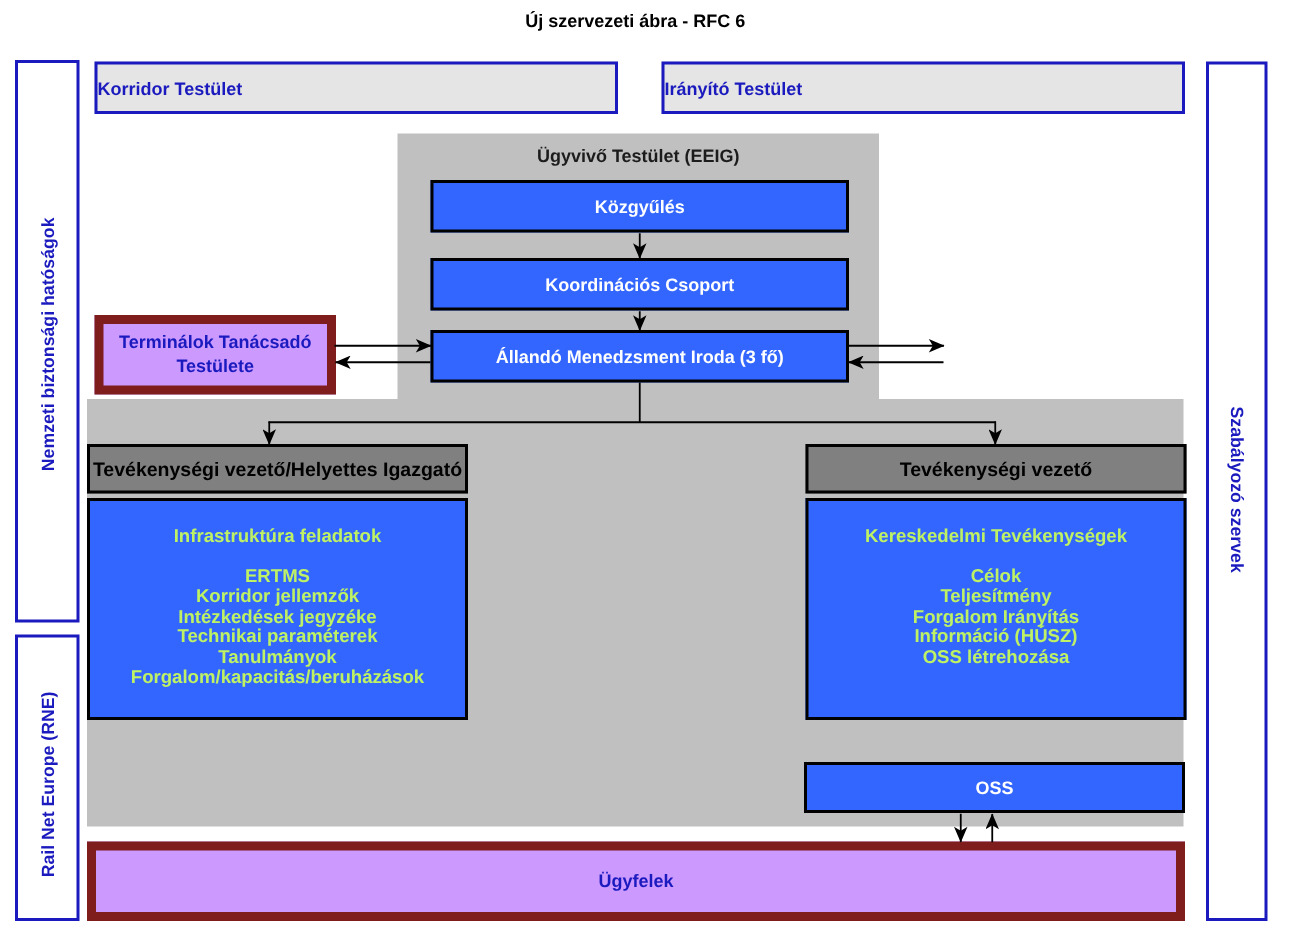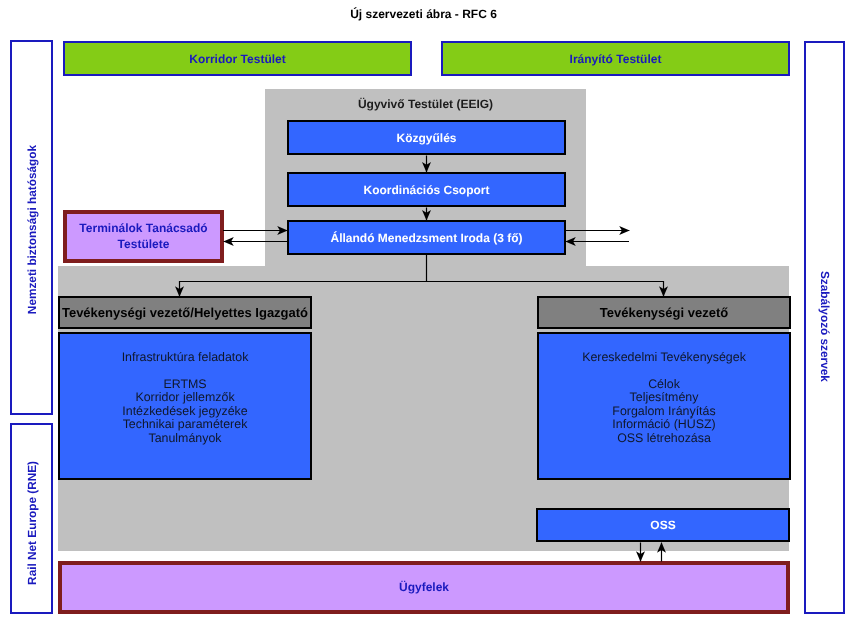--- a/index.html
+++ b/index.html
@@ -11,34 +11,34 @@
   
   .sideframe{border:2px solid #1a1abe;background:#fff;}
   .vtext{font-size:11.8px;font-weight:bold;color:#1a1abe;white-space:nowrap;
          writing-mode:vertical-rl;transform:rotate(180deg);}
   .vtext.down{transform:none;font-size:11.8px;}
   .sideframe .inner{position:absolute;left:0;top:0;right:0;bottom:0;display:flex;align-items:center;justify-content:center;}
   .sideframe .inner.o2{top:4px;}
   .sideframe .inner.o4{top:8px;}
   .sideframe .inner.om1{top:-2px;}
 
-  .topbox{border:2px solid #1a1abe;background:#84cc16;display:flex;align-items:center;justify-content:center;
+  .topbox{border:2px solid #1a1abe;background:#e5e5e5;display:flex;align-items:center;
           font-size:12px;font-weight:bold;color:#1a1abe;}
 
   .graybig{background:#c0c0c0;}
   .grayinner{background:#c0c0c0;}
   .eeighead{font-size:12px;font-weight:bold;color:#1c1c1c;text-align:center;}
 
   .bluebox{border:2px solid #000;background:#3366ff;display:flex;align-items:center;justify-content:center;
            color:#fff;font-size:12px;font-weight:bold;}
-  .purplebox{border:4px solid #7f1d1d;background:#cc99ff;display:flex;align-items:center;justify-content:center;
+  .purplebox{border:6px solid #7f1d1d;background:#cc99ff;display:flex;align-items:center;justify-content:center;
              color:#1a1abe;font-size:12px;font-weight:bold;text-align:center;line-height:1.3;}
   .darkgray{border:2px solid #000;background:#808080;display:flex;align-items:center;justify-content:center;
             color:#000;font-size:13px;font-weight:bold;}
-  .bigblue{border:2px solid #000;background:#3366ff;color:#0f172a;font-size:12.4px;font-weight:normal;text-align:center;line-height:13.45px;}
+  .bigblue{border:2px solid #000;background:#3366ff;color:#bef264;font-size:12.4px;font-weight:bold;text-align:center;line-height:13.45px;}
   .bigblue .t{margin-top:16.5px;}
   .bigblue .l{margin-top:14px;}
   svg.ov{position:absolute;left:0;top:0;width:860px;height:628px;pointer-events:none;}
 </style>
 </head>
 <body>
 
 <div id="root">
   <div class="abs title">Új szervezeti ábra - RFC 6</div>
 
@@ -93,20 +93,21 @@
   </div>
 
   <div class="abs bigblue" style="left:58px;top:332px;width:254px;height:148px;">
     <div class="t">Infrastruktúra feladatok</div>
     <div class="l">
         <div>ERTMS</div>
         <div>Korridor jellemzők</div>
         <div>Intézkedések jegyzéke</div>
         <div>Technikai paraméterek</div>
         <div>Tanulmányok</div>
+        <div>Forgalom/kapacitás/beruházások</div>
       </div>
   </div>
   <div class="abs bigblue" style="left:537px;top:332px;width:254px;height:148px;">
     <div class="t">Kereskedelmi Tevékenységek</div>
     <div class="l">
         <div>Célok</div>
         <div>Teljesítmény</div>
         <div>Forgalom Irányítás</div>
         <div>Információ (HÚSZ)</div>
         <div>OSS létrehozása</div>

